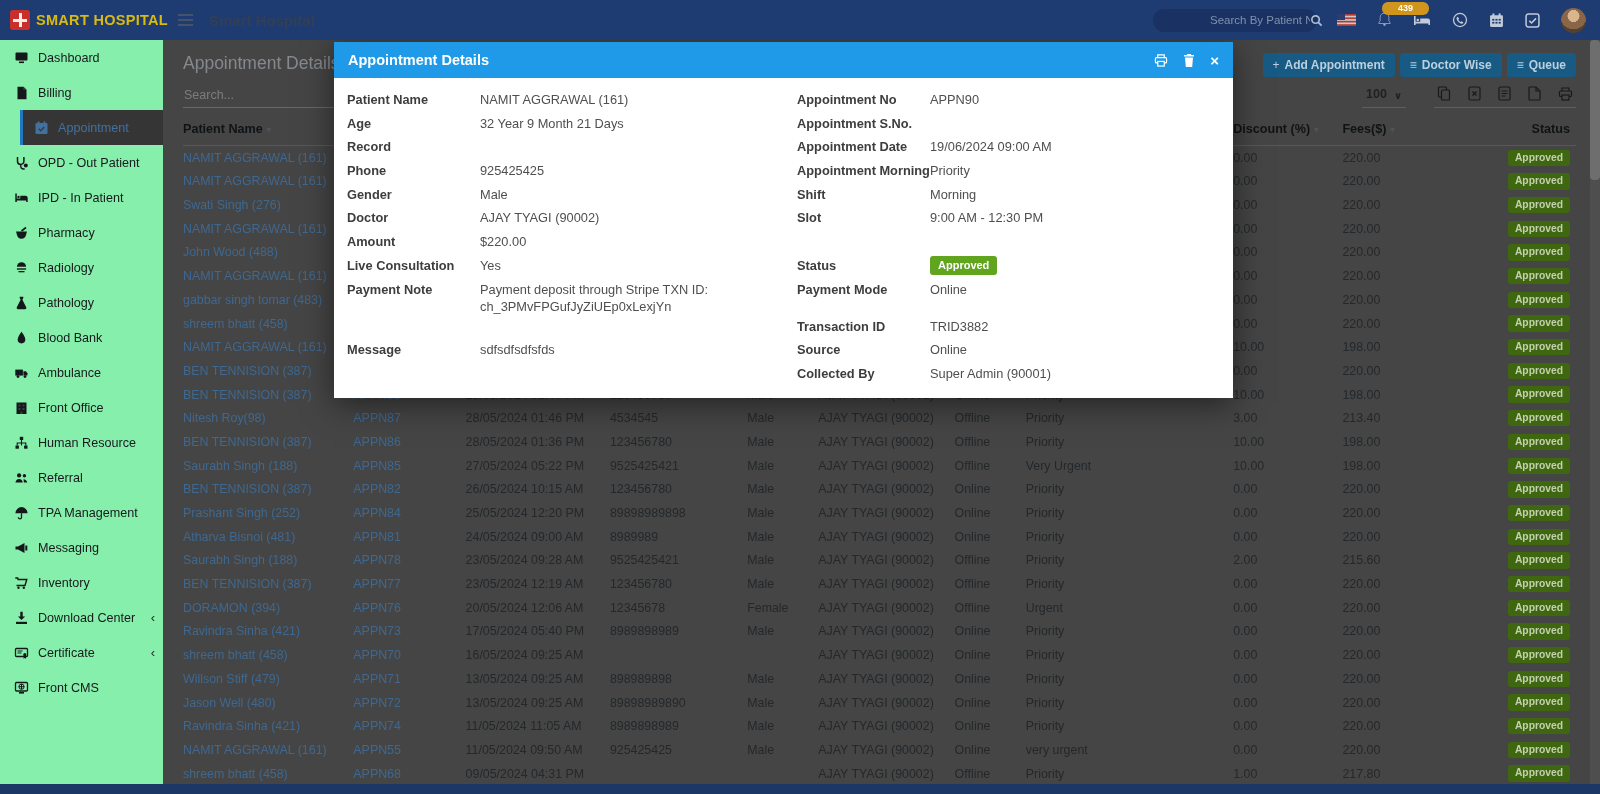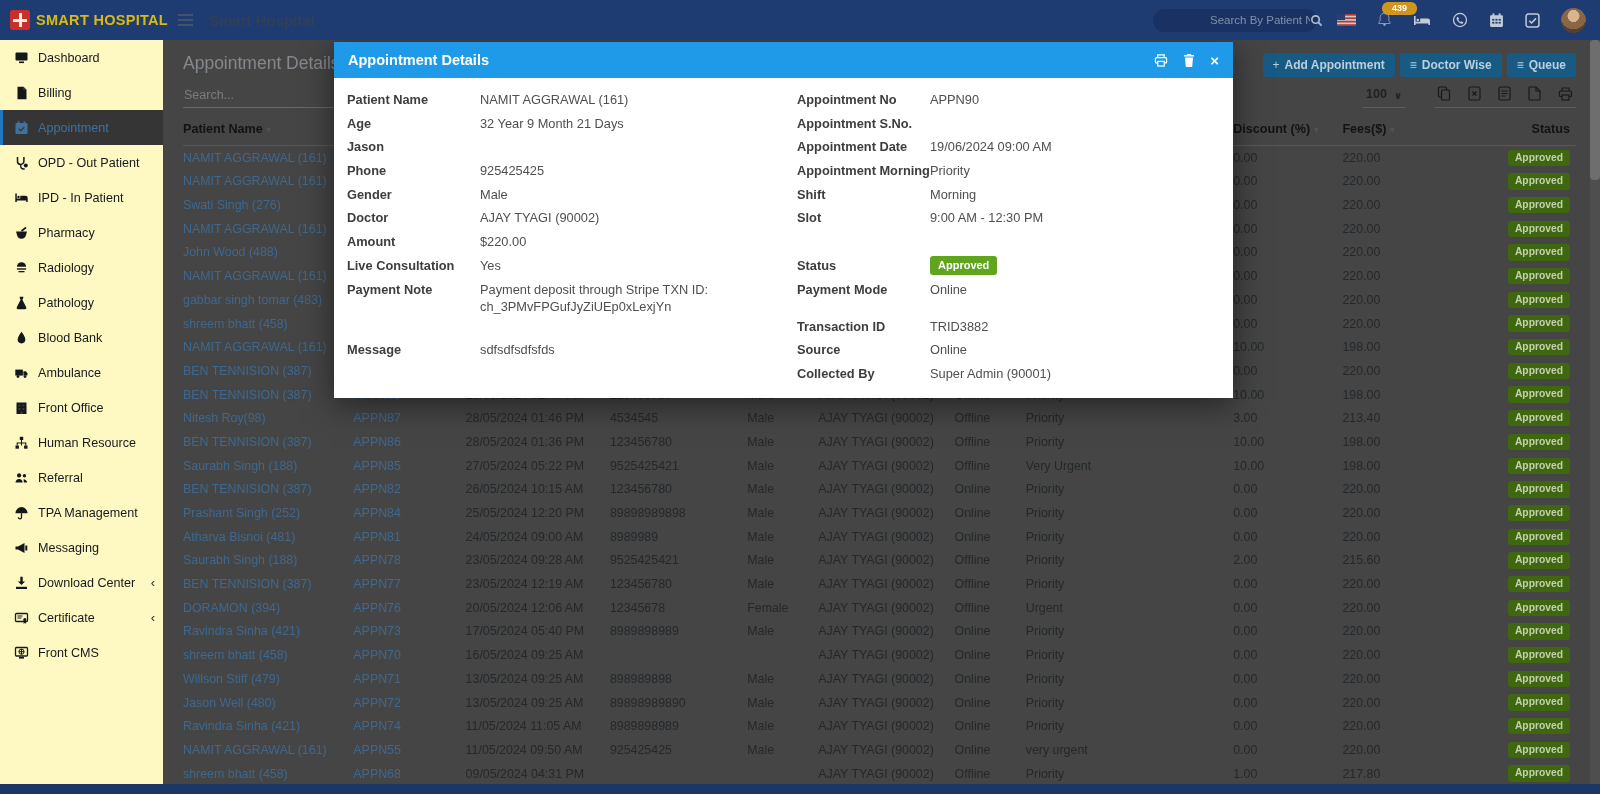--- a/index.html
+++ b/index.html
@@ -16,29 +16,29 @@
   .logo-text { color:#d9ba10; font-weight:bold; font-size:14.5px; letter-spacing:.3px; white-space:nowrap; }
   .burger { margin-left:15px; cursor:pointer; }
   .burger span { display:block; width:15px; height:2px; background:#45536a; margin:3px 0; }
   .nav-title { color:#333f54; font-weight:bold; font-size:15px; margin-left:16px; }
   .nav-right { margin-left:auto; display:flex; align-items:center; padding-right:14px; }
   .search-pill { background:#1a3263; border-radius:12px; height:23px; width:164px; display:flex; align-items:center; padding:0 9px; margin-right:20px; }
   .search-pill input { flex:1; background:transparent; border:0; outline:0; color:#b9c6d9; font-size:11.5px; width:100px; font-family:inherit;margin-left:48px; }
   .search-pill input::placeholder { color:#8191ab; }
   .pill-ic { color:#aebdd2; flex:none; }
   .nav-ic { color:#c2cbd9; position:relative; margin-left:21px; cursor:pointer; }
-  .badge-n { position:absolute; top:-10px; left:5px; background:#d0951c; color:#fff; font-size:9px; font-weight:bold; padding:1px 10px; border-radius:6px; line-height:1.2; }
+  .badge-n { position:absolute; top:-10px; left:5px; background:#d0951c; color:#fff; font-size:9px; font-weight:bold; padding:1px 16px; border-radius:6px; line-height:1.2; }
   .avatar { width:25px; height:25px; border-radius:50%; margin-left:21px; background:radial-gradient(circle at 50% 32%, #d8b58c 0 28%, #8a6648 29% 62%, #54412e 63%); border:1px solid #6a7florida0; cursor:pointer; }
 
   
-  .sidebar { position:absolute; top:40px; left:0; bottom:10px; width:163px; background:#fef9c3; z-index:10; overflow:hidden; }
+  .sidebar { position:absolute; top:40px; left:0; bottom:10px; width:163px; background:#86efac; z-index:10; overflow:hidden; }
   .side-item { height:35px; display:flex; align-items:center; padding:0 8px 0 11px; border-left:3px solid transparent; color:#17191c; font-size:12.6px; cursor:pointer; }
   .side-item .s-ic { flex:none; color:#15181a; }
   .side-item .lbl { margin-left:9px; white-space:nowrap; }
-  .side-item.active { background:#353535; border-left-color:#1f78c0; }
+  .side-item.active { background:#353535; border-left-color:#1f78c0;margin-left:20px; }
   .side-item.active .lbl, .side-item.active .s-ic { color:#42719d; }
   .side-item .chev { margin-left:auto; color:#25292d; font-size:13px; line-height:1; }
 
   
   .content { position:absolute; left:163px; top:40px; right:0; bottom:0; background:#454545; padding:13px 24px 0 20px; z-index:5; overflow:hidden; }
   .c-head { display:flex; align-items:flex-start; }
   .c-title { color:#85898d; font-size:17.5px; font-weight:400; }
   .c-btns { margin-left:auto; display:flex; gap:5px; }
   .btn { background:#175a84; color:#bccfdc; font-size:12px; font-weight:bold; padding:5px 10px; border-radius:3px; border:0; display:flex; gap:5px; align-items:center; cursor:pointer; font-family:inherit; line-height:1.2; }
   .btn .bic { font-weight:normal; font-size:12px; }
@@ -300,20 +300,30 @@
       <span class="lbl">TPA Management</span>
     </div>
     <div class="side-item">
       <span class="s-ic">
         <svg width="15" height="14" viewBox="0 0 14 14" fill="currentColor">
           <path d="M1 5.5h2.5L10 2v10L3.5 8.5H1z"></path>
           <path d="M10.8 4.5h2v5h-2z"></path>
         </svg>
       </span>
       <span class="lbl">Messaging</span>
+    </div>
+    <div class="side-item">
+      <span class="s-ic">
+        <svg width="15" height="14" viewBox="0 0 14 14" fill="currentColor">
+          <path d="M2 9.5h8.5l1.8-6H3.6L3.2 2H.8" fill="none" stroke="currentColor" stroke-width="1.4"></path>
+          <circle cx="4" cy="11.8" r="1.2"></circle>
+          <circle cx="9.3" cy="11.8" r="1.2"></circle>
+        </svg>
+      </span>
+      <span class="lbl">Inventory</span>
     </div>
     <div class="side-item">
       <span class="s-ic">
         <svg width="15" height="14" viewBox="0 0 14 14" fill="currentColor">
           <path d="M5.8.8h2.4v4.7h2.4L7 9 3.4 5.5h2.4z"></path>
           <path d="M1.5 10.8h11v2.2h-11z"></path>
         </svg>
       </span>
       <span class="lbl">Download Center</span>
       <span class="chev">‹</span>
@@ -823,21 +833,21 @@
           <span class="m-lbl">Age</span>
           <span class="m-val">32 Year 9 Month 21 Days</span>
         </div>
         <div class="m-cell">
           <span class="m-lbl">Appointment S.No.</span>
           <span class="m-val"></span>
         </div>
       </div>
       <div class="m-row">
         <div class="m-cell l">
-          <span class="m-lbl">Jason</span>
+          <span class="m-lbl">Record</span>
           <span class="m-val"></span>
         </div>
         <div class="m-cell">
           <span class="m-lbl">Appointment Date</span>
           <span class="m-val">19/06/2024 09:00 AM</span>
         </div>
       </div>
       <div class="m-row">
         <div class="m-cell l">
           <span class="m-lbl">Phone</span>

